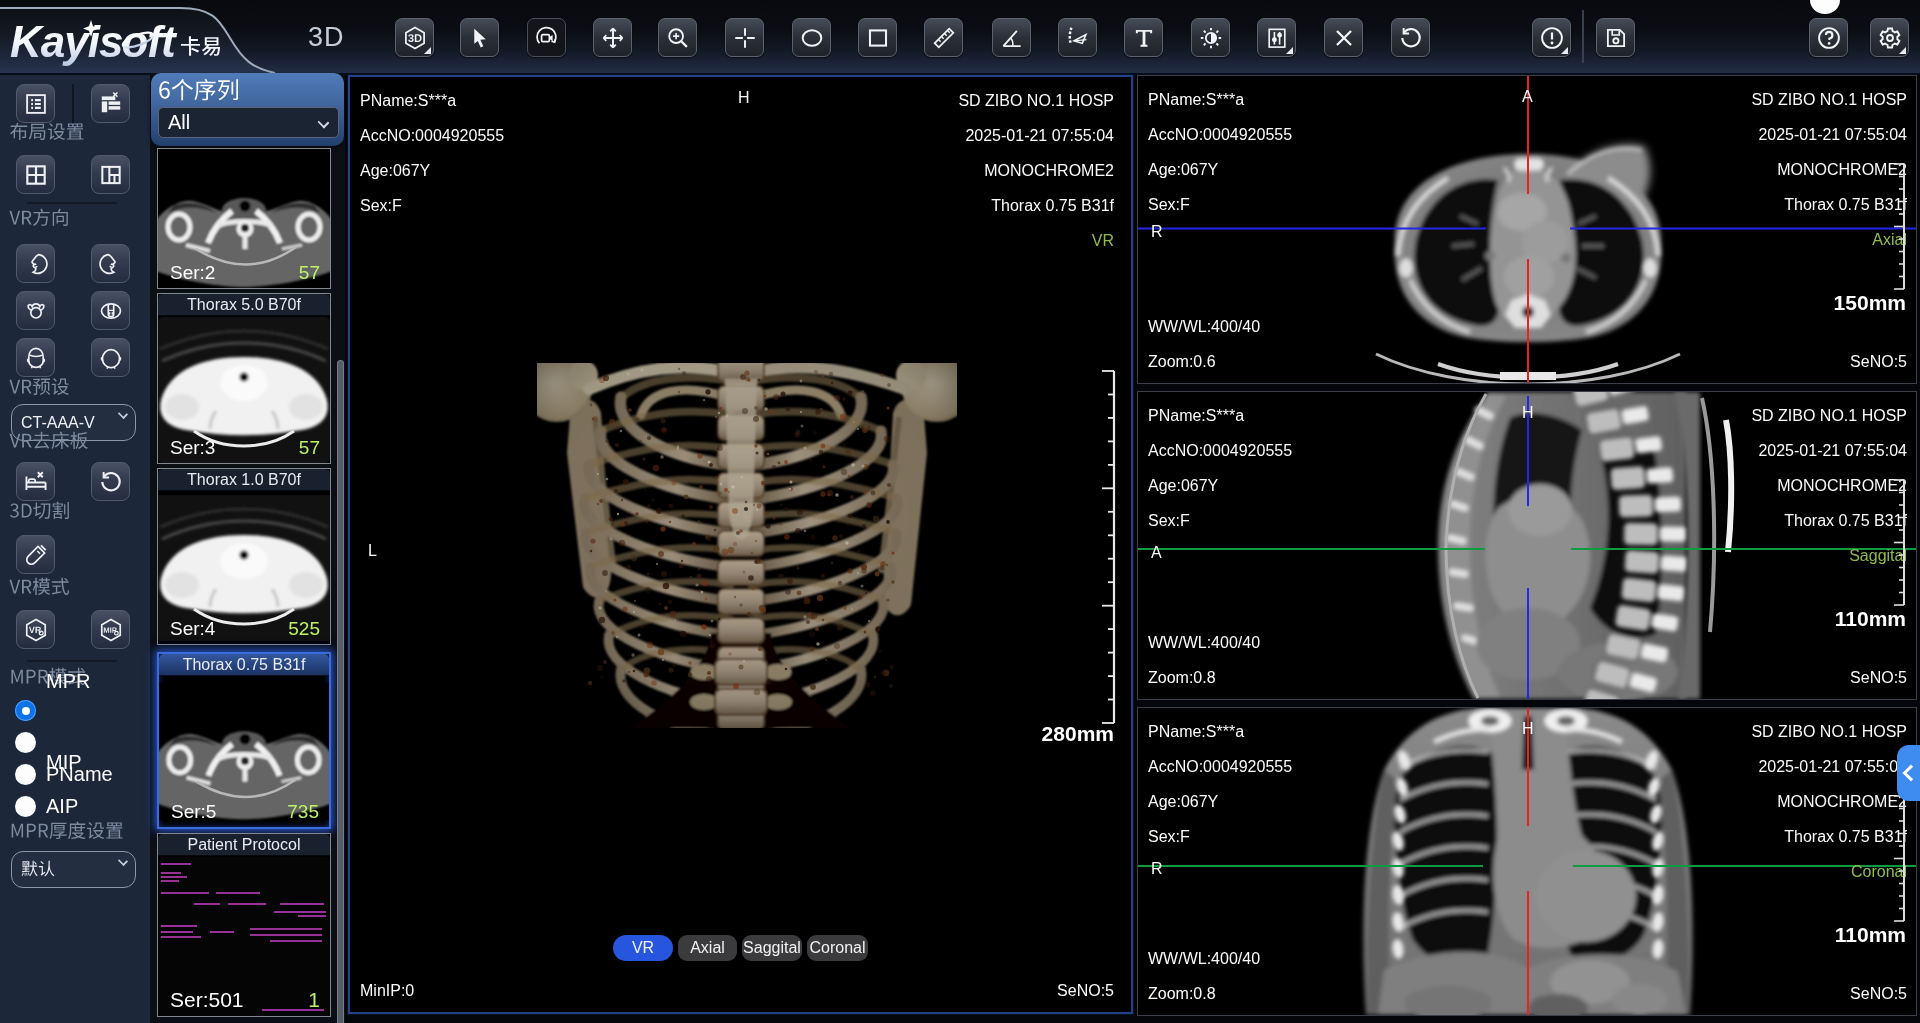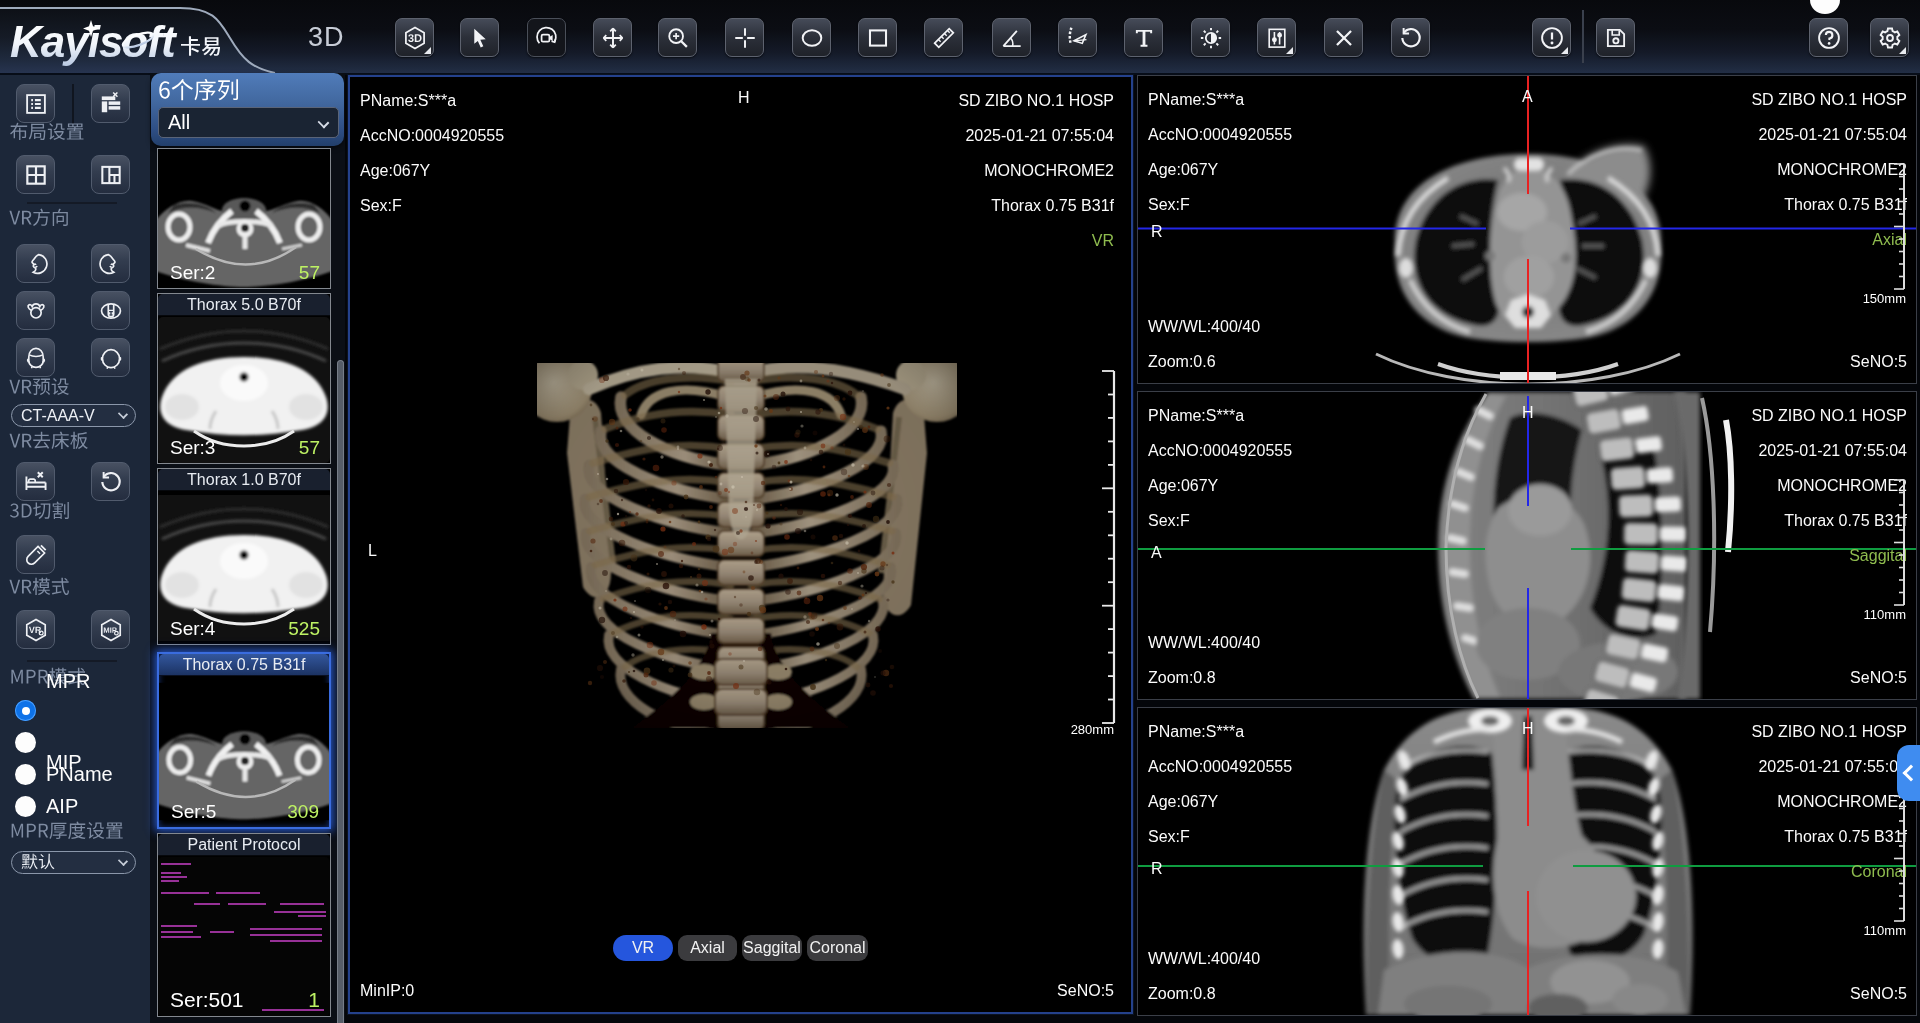--- a/index.html
+++ b/index.html
@@ -13,21 +13,21 @@
 .tb.act{background:#13151b;border-color:#4a4f59}
 .tb .cor{position:absolute;right:2px;bottom:2px;width:0;height:0;border-left:7px solid transparent;border-bottom:7px solid #e8eaee}
 #t3d{left:395px}
 #logo3dtxt{position:absolute;left:308px;top:22px;font-size:27px;color:#c7ccd6;letter-spacing:1px}
 #tdiv1{position:absolute;left:1582px;top:10px;width:2px;height:53px;background:#3a404d}
 
 #sidebar{position:absolute;left:0;top:75px;width:150px;height:948px;background:#1c2739}
 .sb{position:absolute;width:39px;height:39px;border-radius:8px;background:linear-gradient(180deg,#485162 0%,#333d4f 42%,#242d3f 100%);border:1px solid #515b6d}
 .sb svg{position:absolute;left:50%;top:50%;transform:translate(-50%,-50%)}
 .sblbl{position:absolute;left:9px}
-.pill{position:absolute;left:11px;width:125px;height:23px;border-radius:12px;border:1px solid #8b97aa;background:#232e41;display:flex;align-items:center;padding-left:9px}
+.pill{position:absolute;left:11px;width:125px;height:37px;border-radius:12px;border:1px solid #8b97aa;background:#232e41;display:flex;align-items:center;padding-left:9px}
 .pill .chev{position:absolute;right:8px;top:7px;width:8px;height:8px;border-right:2px solid #c6cdd8;border-bottom:2px solid #c6cdd8;transform:rotate(45deg) scale(1,.8);margin-top:-2px}
 .radio{position:absolute;left:15px;width:21px;height:21px;border-radius:50%;background:#fdfdfd}
 .radio.sel{background:#0e72e8;box-shadow:inset 0 0 0 1px #4aa0ff}
 .radio.sel:after{content:"";position:absolute;left:6.5px;top:6.5px;width:8px;height:8px;border-radius:50%;background:#fff}
 .rlbl{position:absolute;left:46px;color:#fdfdfd;font-size:20px}
 .sdiv{position:absolute;left:27px;width:90px;height:2px;background:#141a26}
 
 #series{position:absolute;left:150px;top:73px;width:195px;height:950px;background:#0b0f16}
 #serhdr{position:absolute;left:1px;top:0px;width:193px;height:73px;border-radius:10px;background:linear-gradient(180deg,#507cba 0%,#42689f 40%,#2e4e84 78%,#223f6b 100%);box-shadow:0 2px 5px rgba(0,0,0,.5)}
 #alldd{position:absolute;left:7px;top:34px;width:181px;height:31px;border-radius:5px;border:1px solid #5a6478;background:#1a2433}
@@ -44,21 +44,21 @@
 #vax{top:75px}
 #vsag{top:391px}
 #vcor{top:707px}
 .ov{position:absolute;color:#fbfbfb;font-size:16px;line-height:35px;white-space:pre}
 .ovl{left:10px;top:6px}
 .ovr{right:9px;top:6px;text-align:right}
 .ovbl{left:10px;bottom:4px}
 .ovbr{right:9px;bottom:4px;text-align:right}
 .grn{color:#8fbc4f}
 .ctr{position:absolute;color:#fbfbfb;font-size:16px}
-.mm{position:absolute;color:#fff;font-size:13px;font-weight:normal}
+.mm{position:absolute;color:#fff;font-size:21px;font-weight:bold}
 
 .mbtn{position:absolute;top:858px;height:26px;border-radius:13px;color:#f2f2f2;font-size:16px;text-align:center;line-height:26px}
 .mbtn.sq{border-radius:9px}
 
 #ctab{position:absolute;left:1897px;top:745px;width:23px;height:56px;border-radius:12px 0 0 12px;background:#3f8cf0}
 #ctab:after{content:"";position:absolute;left:8px;top:22px;width:9px;height:9px;border-left:3px solid #fff;border-bottom:3px solid #fff;transform:rotate(45deg)}
 #vmain .ovr{right:17px}#vmain .ovbr{right:17px}
 </style></head>
 <body>
 <div id="app">
@@ -495,21 +495,21 @@
             <circle cx="87" cy="79" r="4" fill="#222"></circle>
             <path d="M87,88 L87,100" stroke="#e8e8e8" stroke-width="5"></path>
             <ellipse cx="21" cy="78" rx="11" ry="13" fill="none" stroke="#ececec" stroke-width="5"></ellipse>
             <ellipse cx="151" cy="78" rx="11" ry="13" fill="none" stroke="#ececec" stroke-width="5"></ellipse>
             <path d="M28,96 L52,102" stroke="#e0e0e0" stroke-width="4"></path>
             <path d="M144,96 L124,100" stroke="#d0d0d0" stroke-width="3"></path>
           </g>
           <path d="M38,100 Q90,132 138,98" stroke="#b8b8b8" stroke-width="2.5" fill="none"></path>
         </svg>
  <div class="ser">Ser:5</div>
-        <div class="cnt">309</div>
+        <div class="cnt">735</div>
 </div>
 <div class="thumb" style="top:760px;height:184px">
  <div class="ttl">Patient Protocol</div>
  <svg class="im" width="172" height="159" viewBox="0 0 172 159" style="left:0;top:23px">
           <rect width="172" height="159" fill="#050505"></rect>
           <rect x="3" y="6" width="30" height="2" fill="#b13ab1" opacity=".85"></rect>
           <rect x="3" y="15" width="20" height="2" fill="#b13ab1" opacity=".85"></rect>
           <rect x="3" y="19" width="26" height="2" fill="#b13ab1" opacity=".85"></rect>
           <rect x="3" y="23" width="18" height="2" fill="#b13ab1" opacity=".85"></rect>
           <rect x="3" y="35" width="48" height="2" fill="#b13ab1" opacity=".85"></rect>

